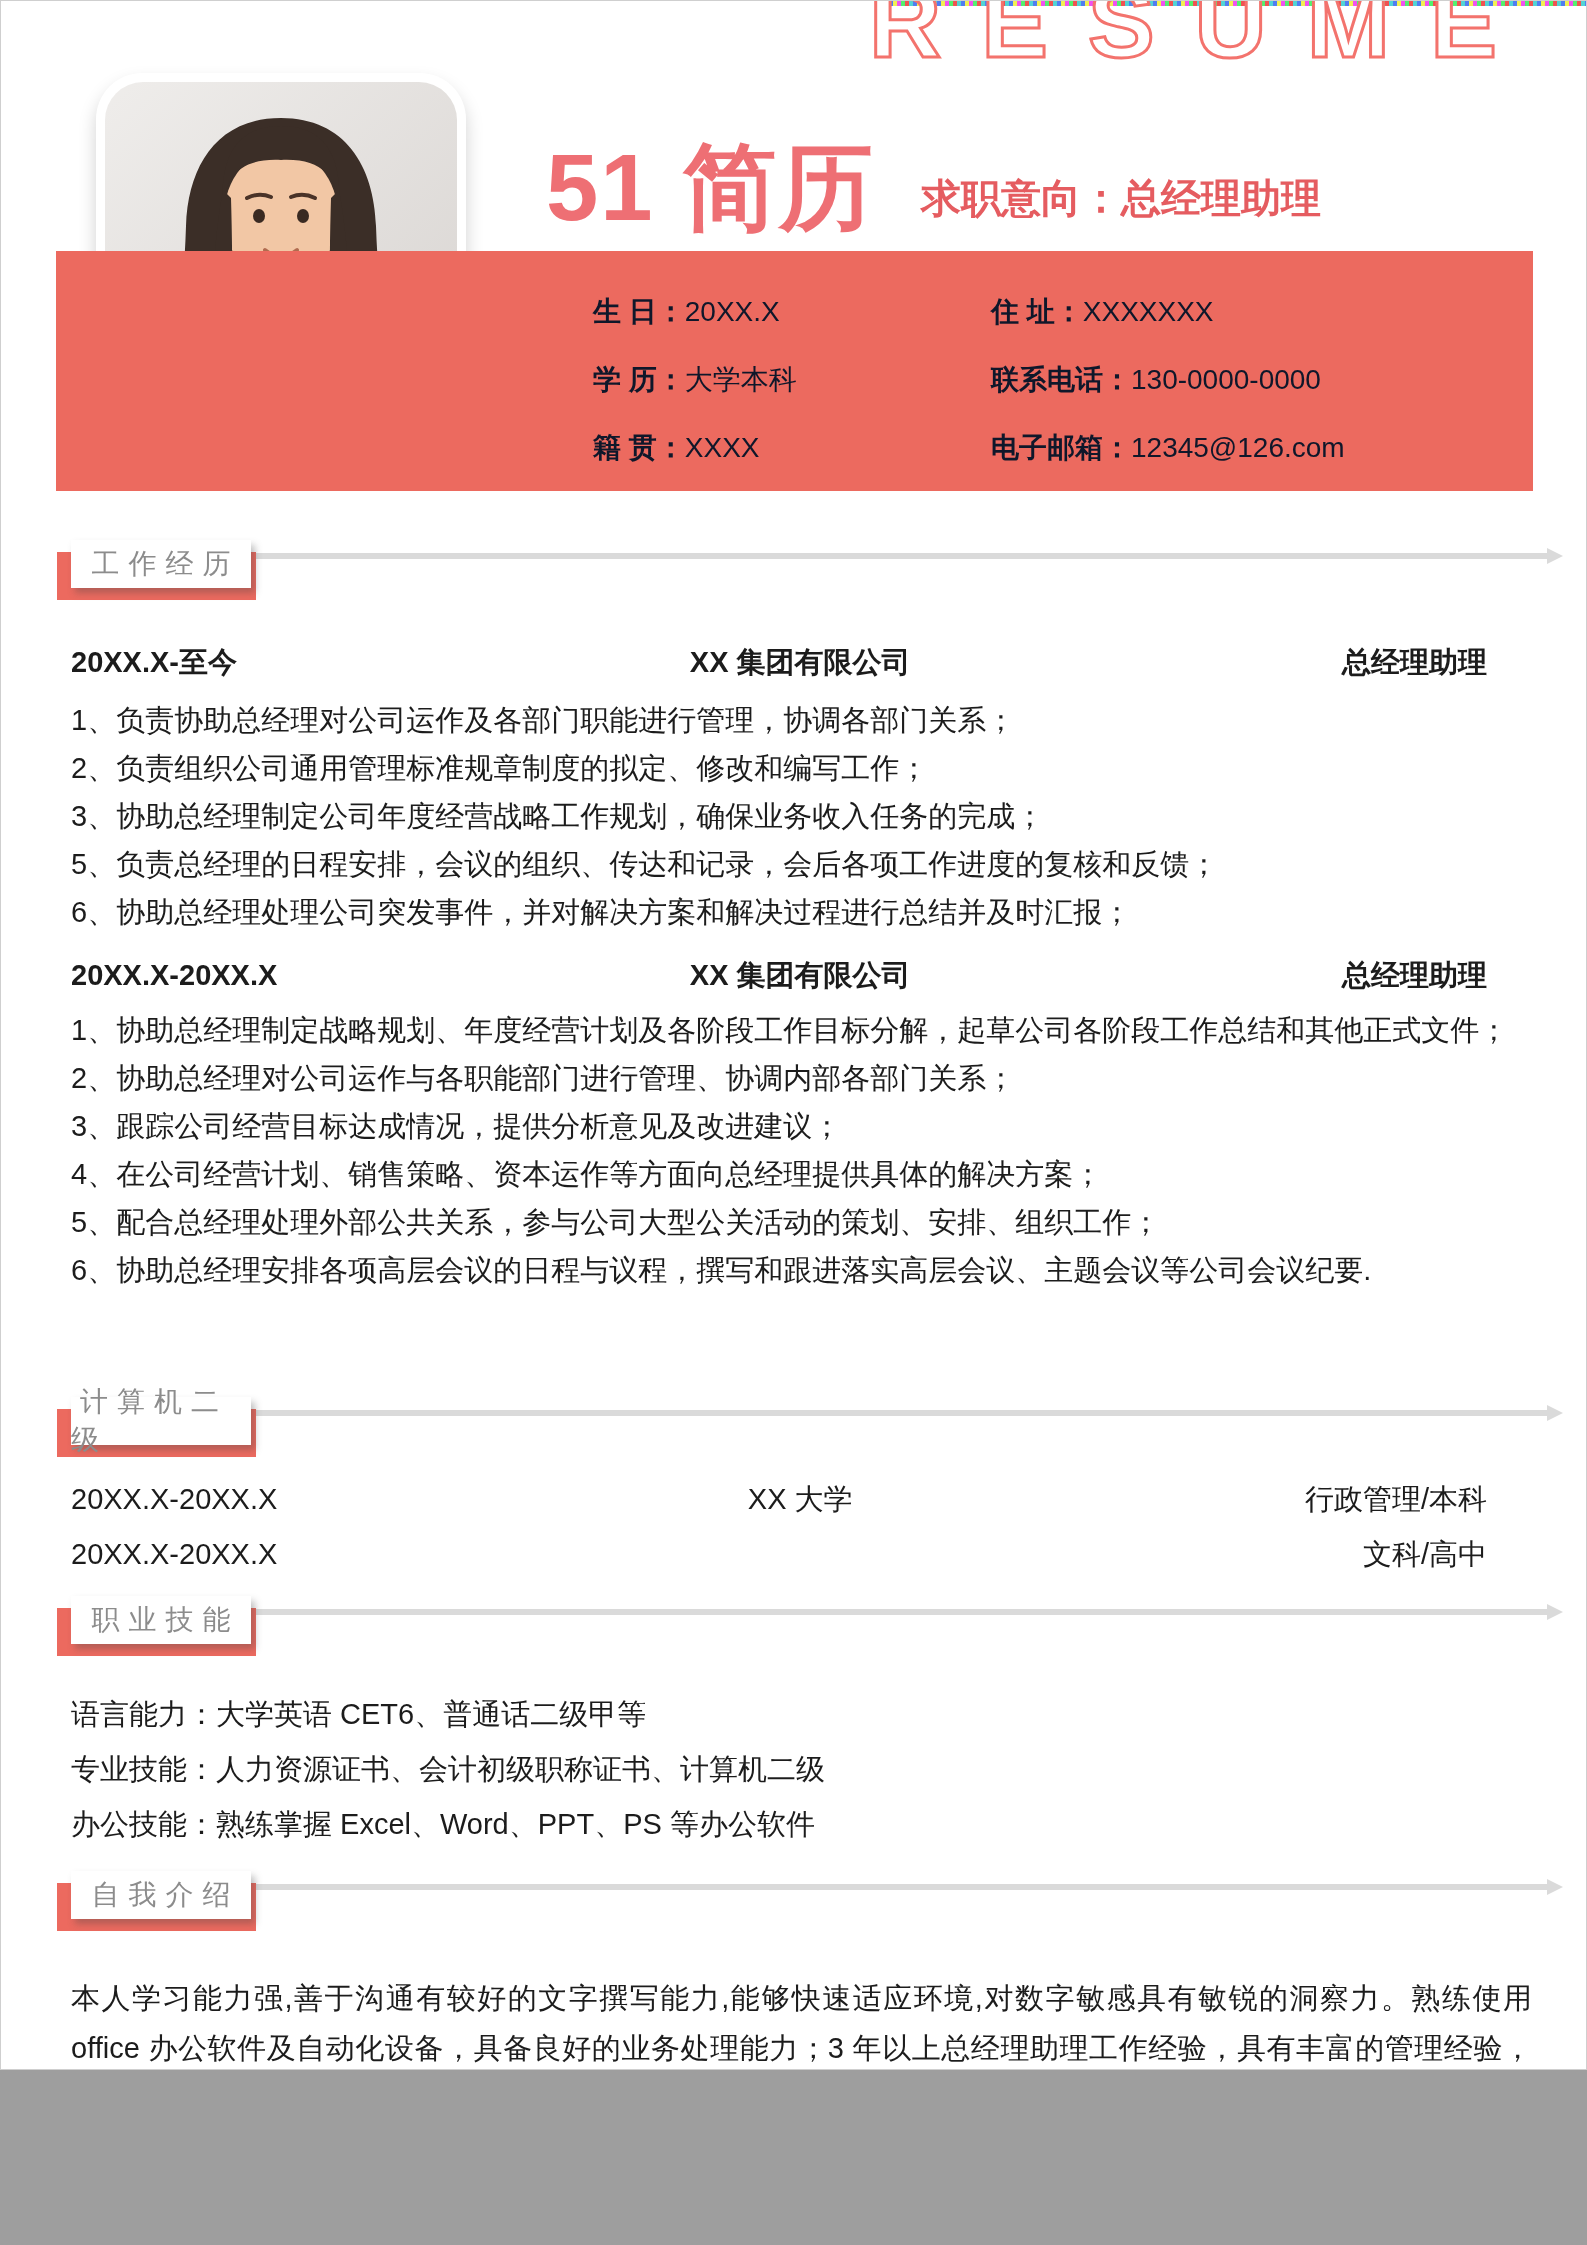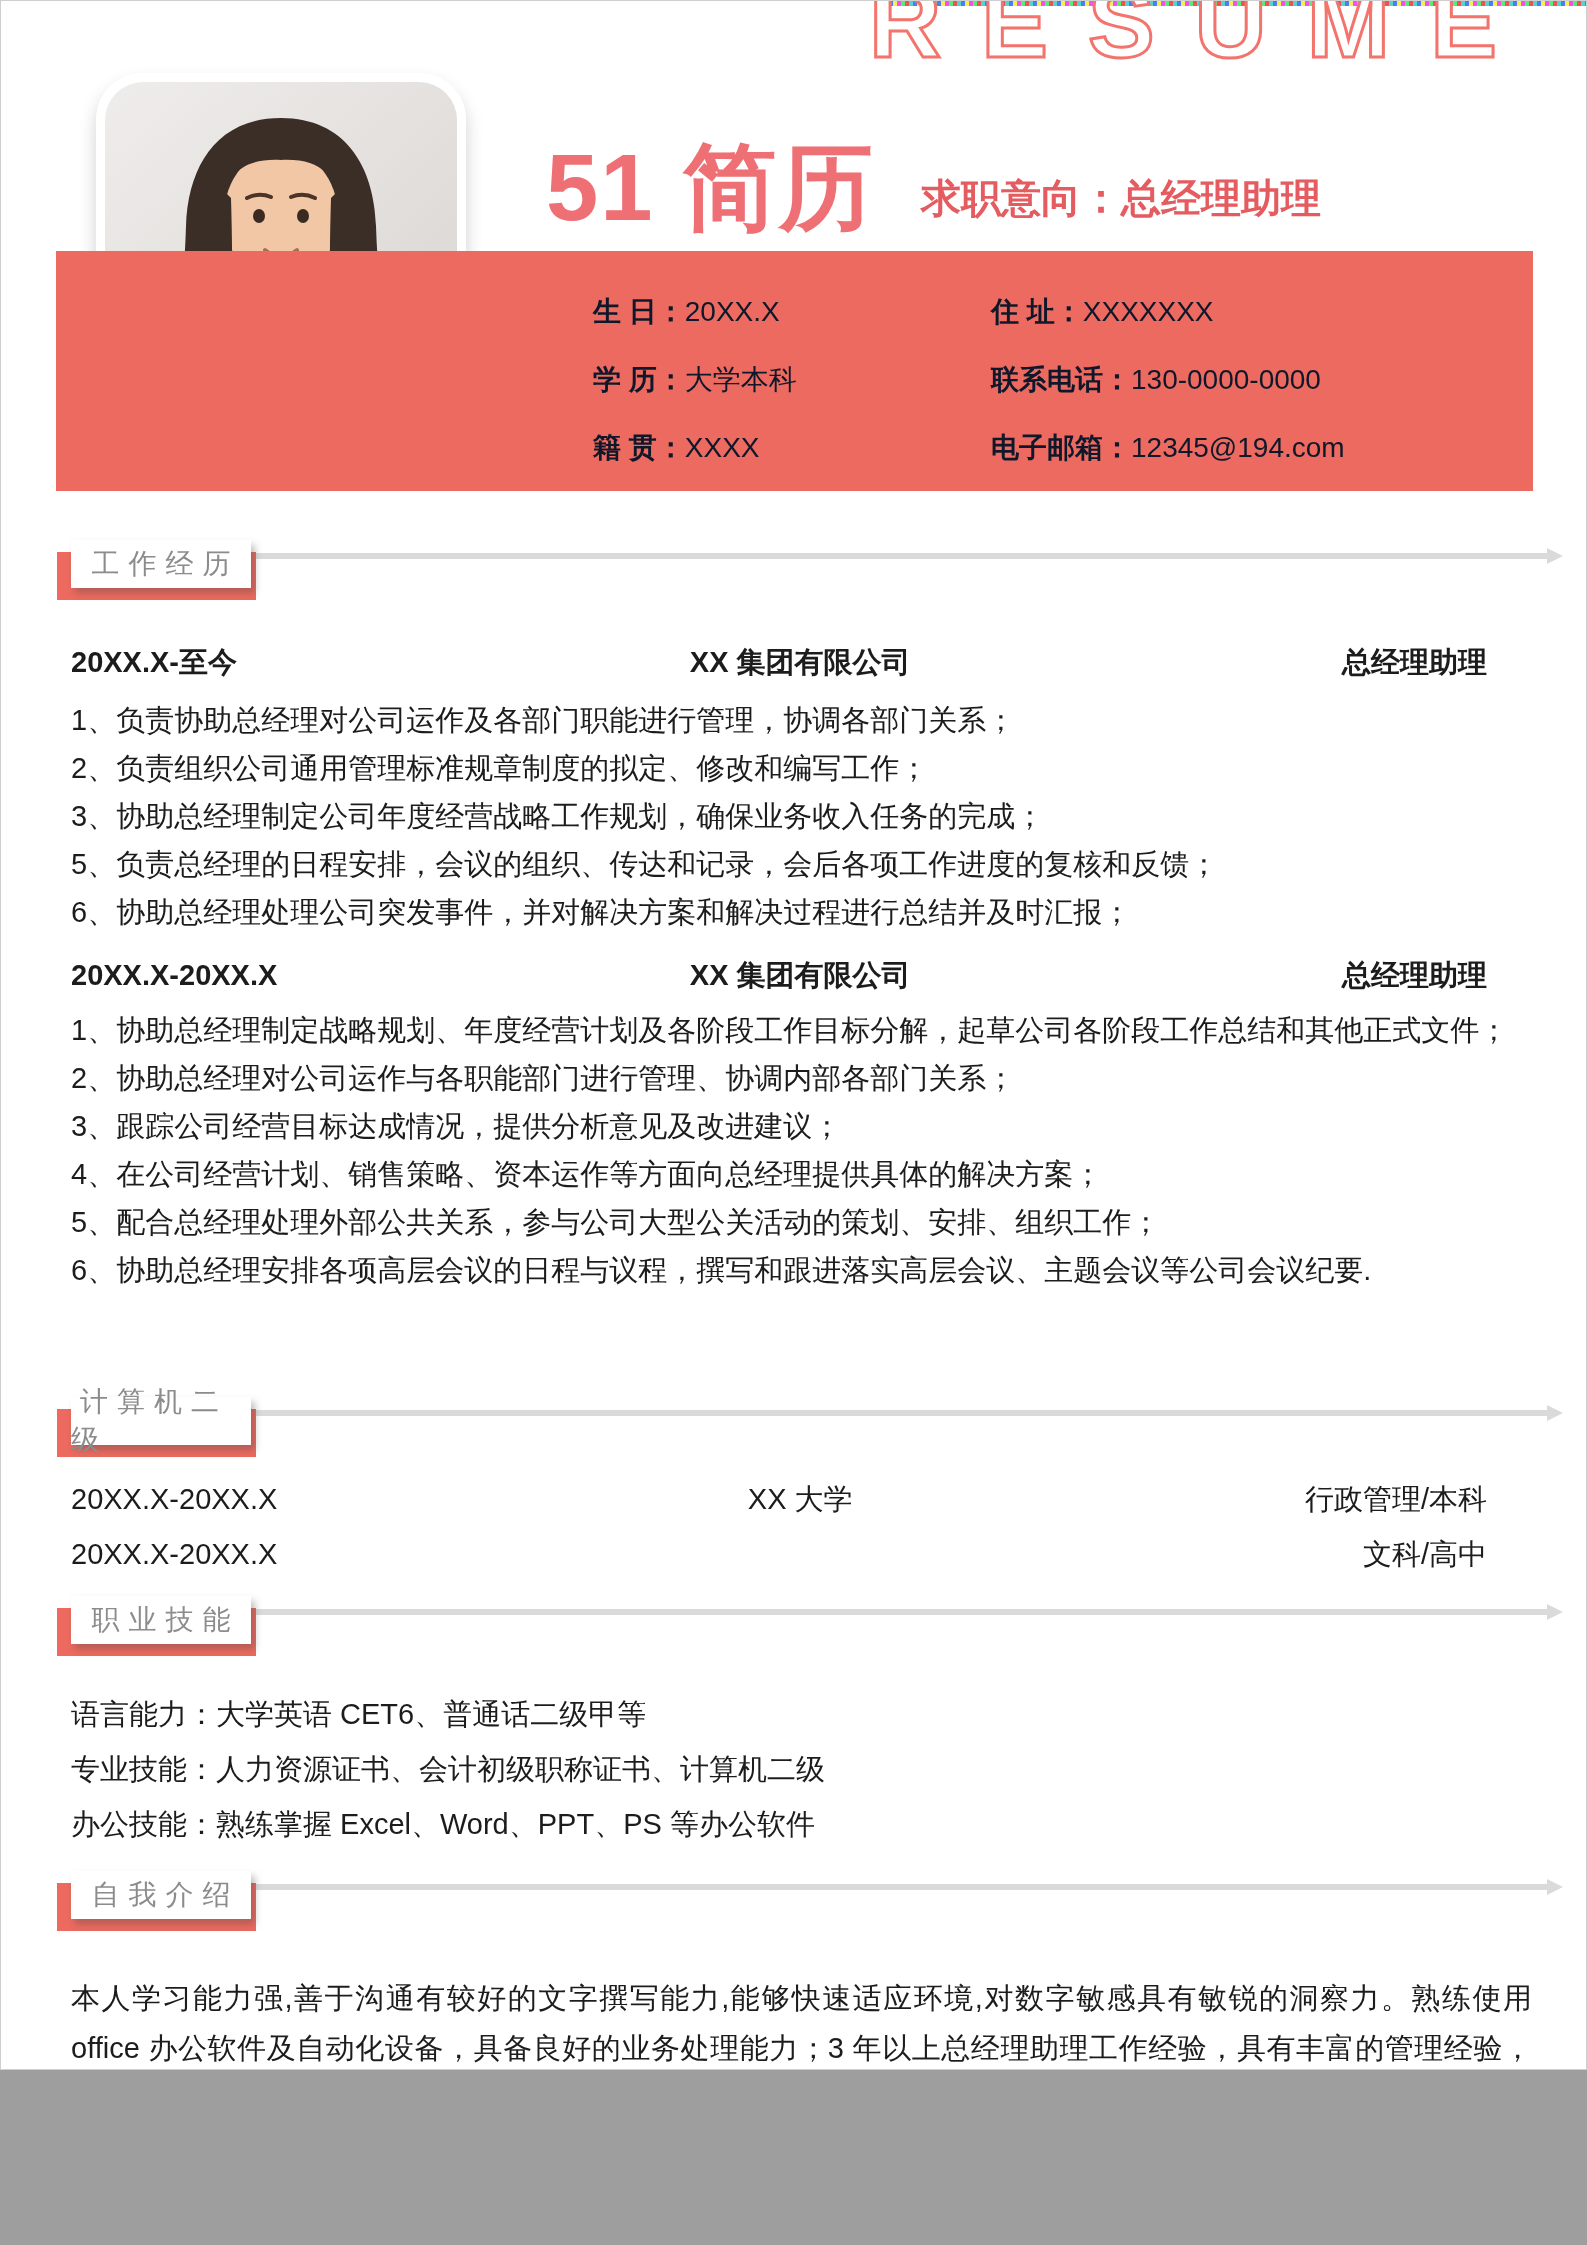--- a/index.html
+++ b/index.html
@@ -103,21 +103,21 @@
     <div class="b-cell" style="left:537px; top:178px;">
       <span class="b-label">籍 贯：</span><span class="b-value">XXXX</span>
     </div>
     <div class="b-cell" style="left:935px; top:42px;">
       <span class="b-label">住 址：</span><span class="b-value">XXXXXXX</span>
     </div>
     <div class="b-cell" style="left:935px; top:110px;">
       <span class="b-label">联系电话：</span><span class="b-value">130-0000-0000</span>
     </div>
     <div class="b-cell" style="left:935px; top:178px;">
-      <span class="b-label">电子邮箱：</span><span class="b-value">12345@194.com</span>
+      <span class="b-label">电子邮箱：</span><span class="b-value">12345@126.com</span>
     </div>
   </div>
 
   <div class="sec" style="top:539px;">
     <div class="line"></div>
     <div class="red"></div>
     <div class="white">
       <span>工作经历</span>
     </div>
   </div>

